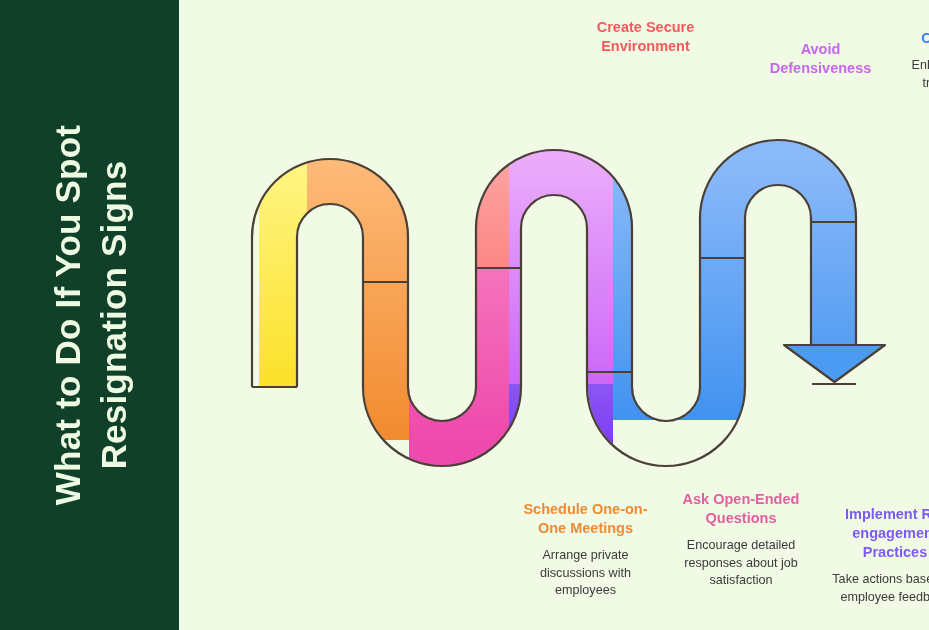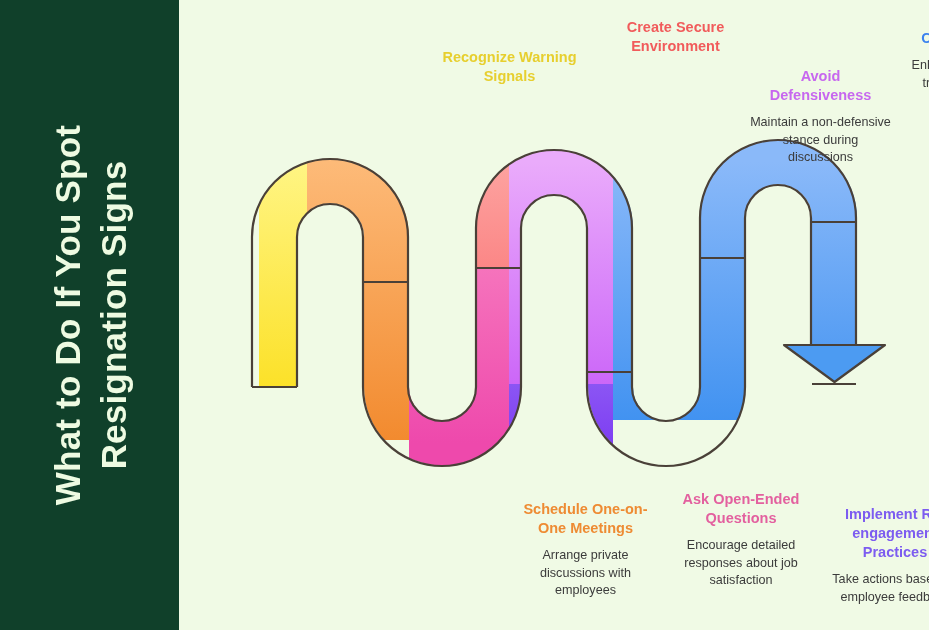--- a/index.html
+++ b/index.html
@@ -42,22 +42,22 @@
   .cap{position:absolute;text-align:center;}
   .cap .hd{
     font-size:14.5px;font-weight:bold;line-height:1.32;margin:0 0 9px 0;
   }
   .cap .bd{
     font-size:12.6px;color:#3b3b3b;line-height:1.38;font-weight:400;margin:0;
   }
 
   
   #cap-1{left:258px;top:48px;width:145px;}
-  #cap-2{left:424px;top:18px;width:145px;}
-  #cap-3{left:570px;top:40px;width:143px;margin-top:27px;}
+  #cap-2{left:394px;top:18px;width:145px;}
+  #cap-3{left:570px;top:40px;width:143px;}
   #cap-4{left:723px;top:10px;width:148px;}
   
   #cap-5{left:333px;top:500px;width:147px;}
   #cap-6{left:489px;top:490px;width:146px;}
   #cap-7{left:645px;top:505px;width:142px;}
 </style>
 </head>
 <body>
 
 <div id="canvas">
@@ -203,30 +203,28 @@
         <line x1="185" y1="282" x2="229" y2="282"></line>
         <line x1="297" y1="268" x2="342" y2="268"></line>
         <line x1="409" y1="372" x2="453" y2="372"></line>
         <line x1="521" y1="258" x2="566" y2="258"></line>
         <line x1="633" y1="384" x2="677" y2="384"></line>
         <line x1="633" y1="222" x2="677" y2="222"></line>
       </g>
     </svg>
 
     <div class="cap" id="cap-1">
-      <p class="hd" style="color:#e7cf2e">Recognize Warning Signals</p>
     </div>
 
     <div class="cap" id="cap-2">
       <p class="hd" style="color:#f15b5b">Create Secure Environment</p>
     </div>
 
     <div class="cap" id="cap-3">
       <p class="hd" style="color:#c767ef">Avoid Defensiveness</p>
-      <p class="bd">Maintain a non-defensive stance during discussions</p>
     </div>
 
     <div class="cap" id="cap-4">
       <p class="hd" style="color:#3b82ef">Improve Communication</p>
       <p class="bd">Enhance feedback and transparency in the workplace</p>
     </div>
 
     <div class="cap" id="cap-5">
       <p class="hd" style="color:#ee8b33">Schedule One-on-One Meetings</p>
       <p class="bd">Arrange private discussions with employees</p>

